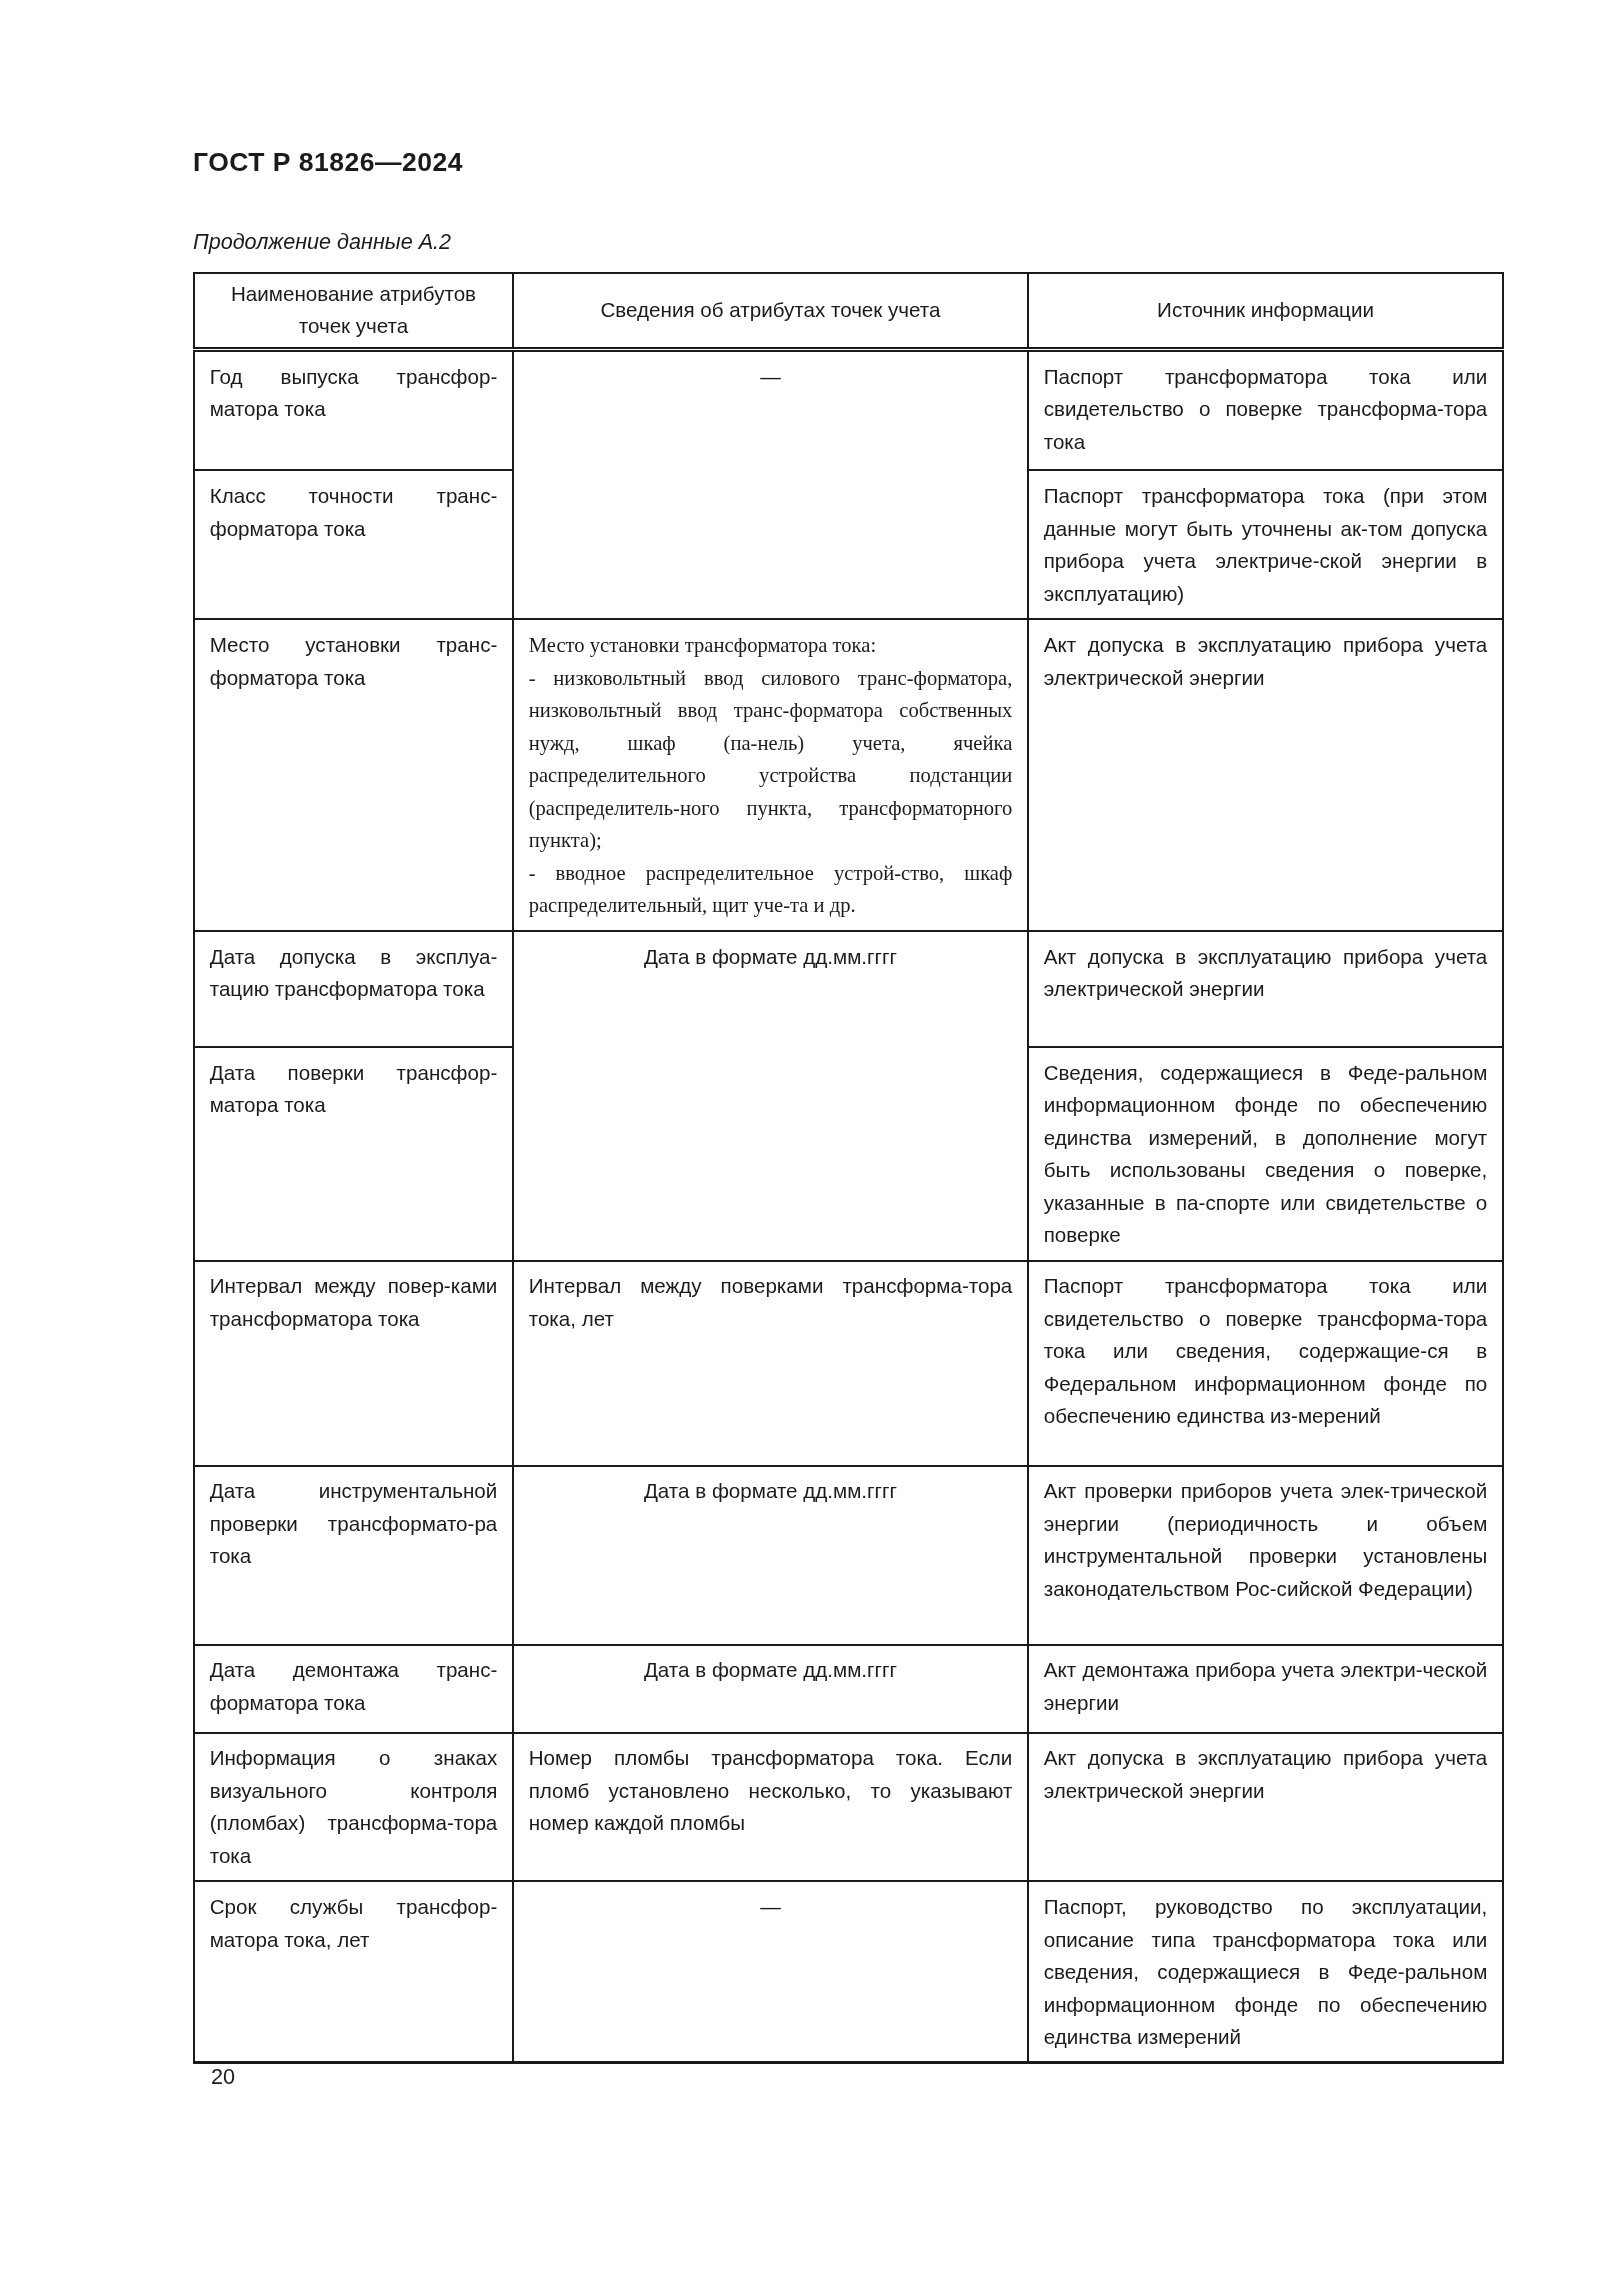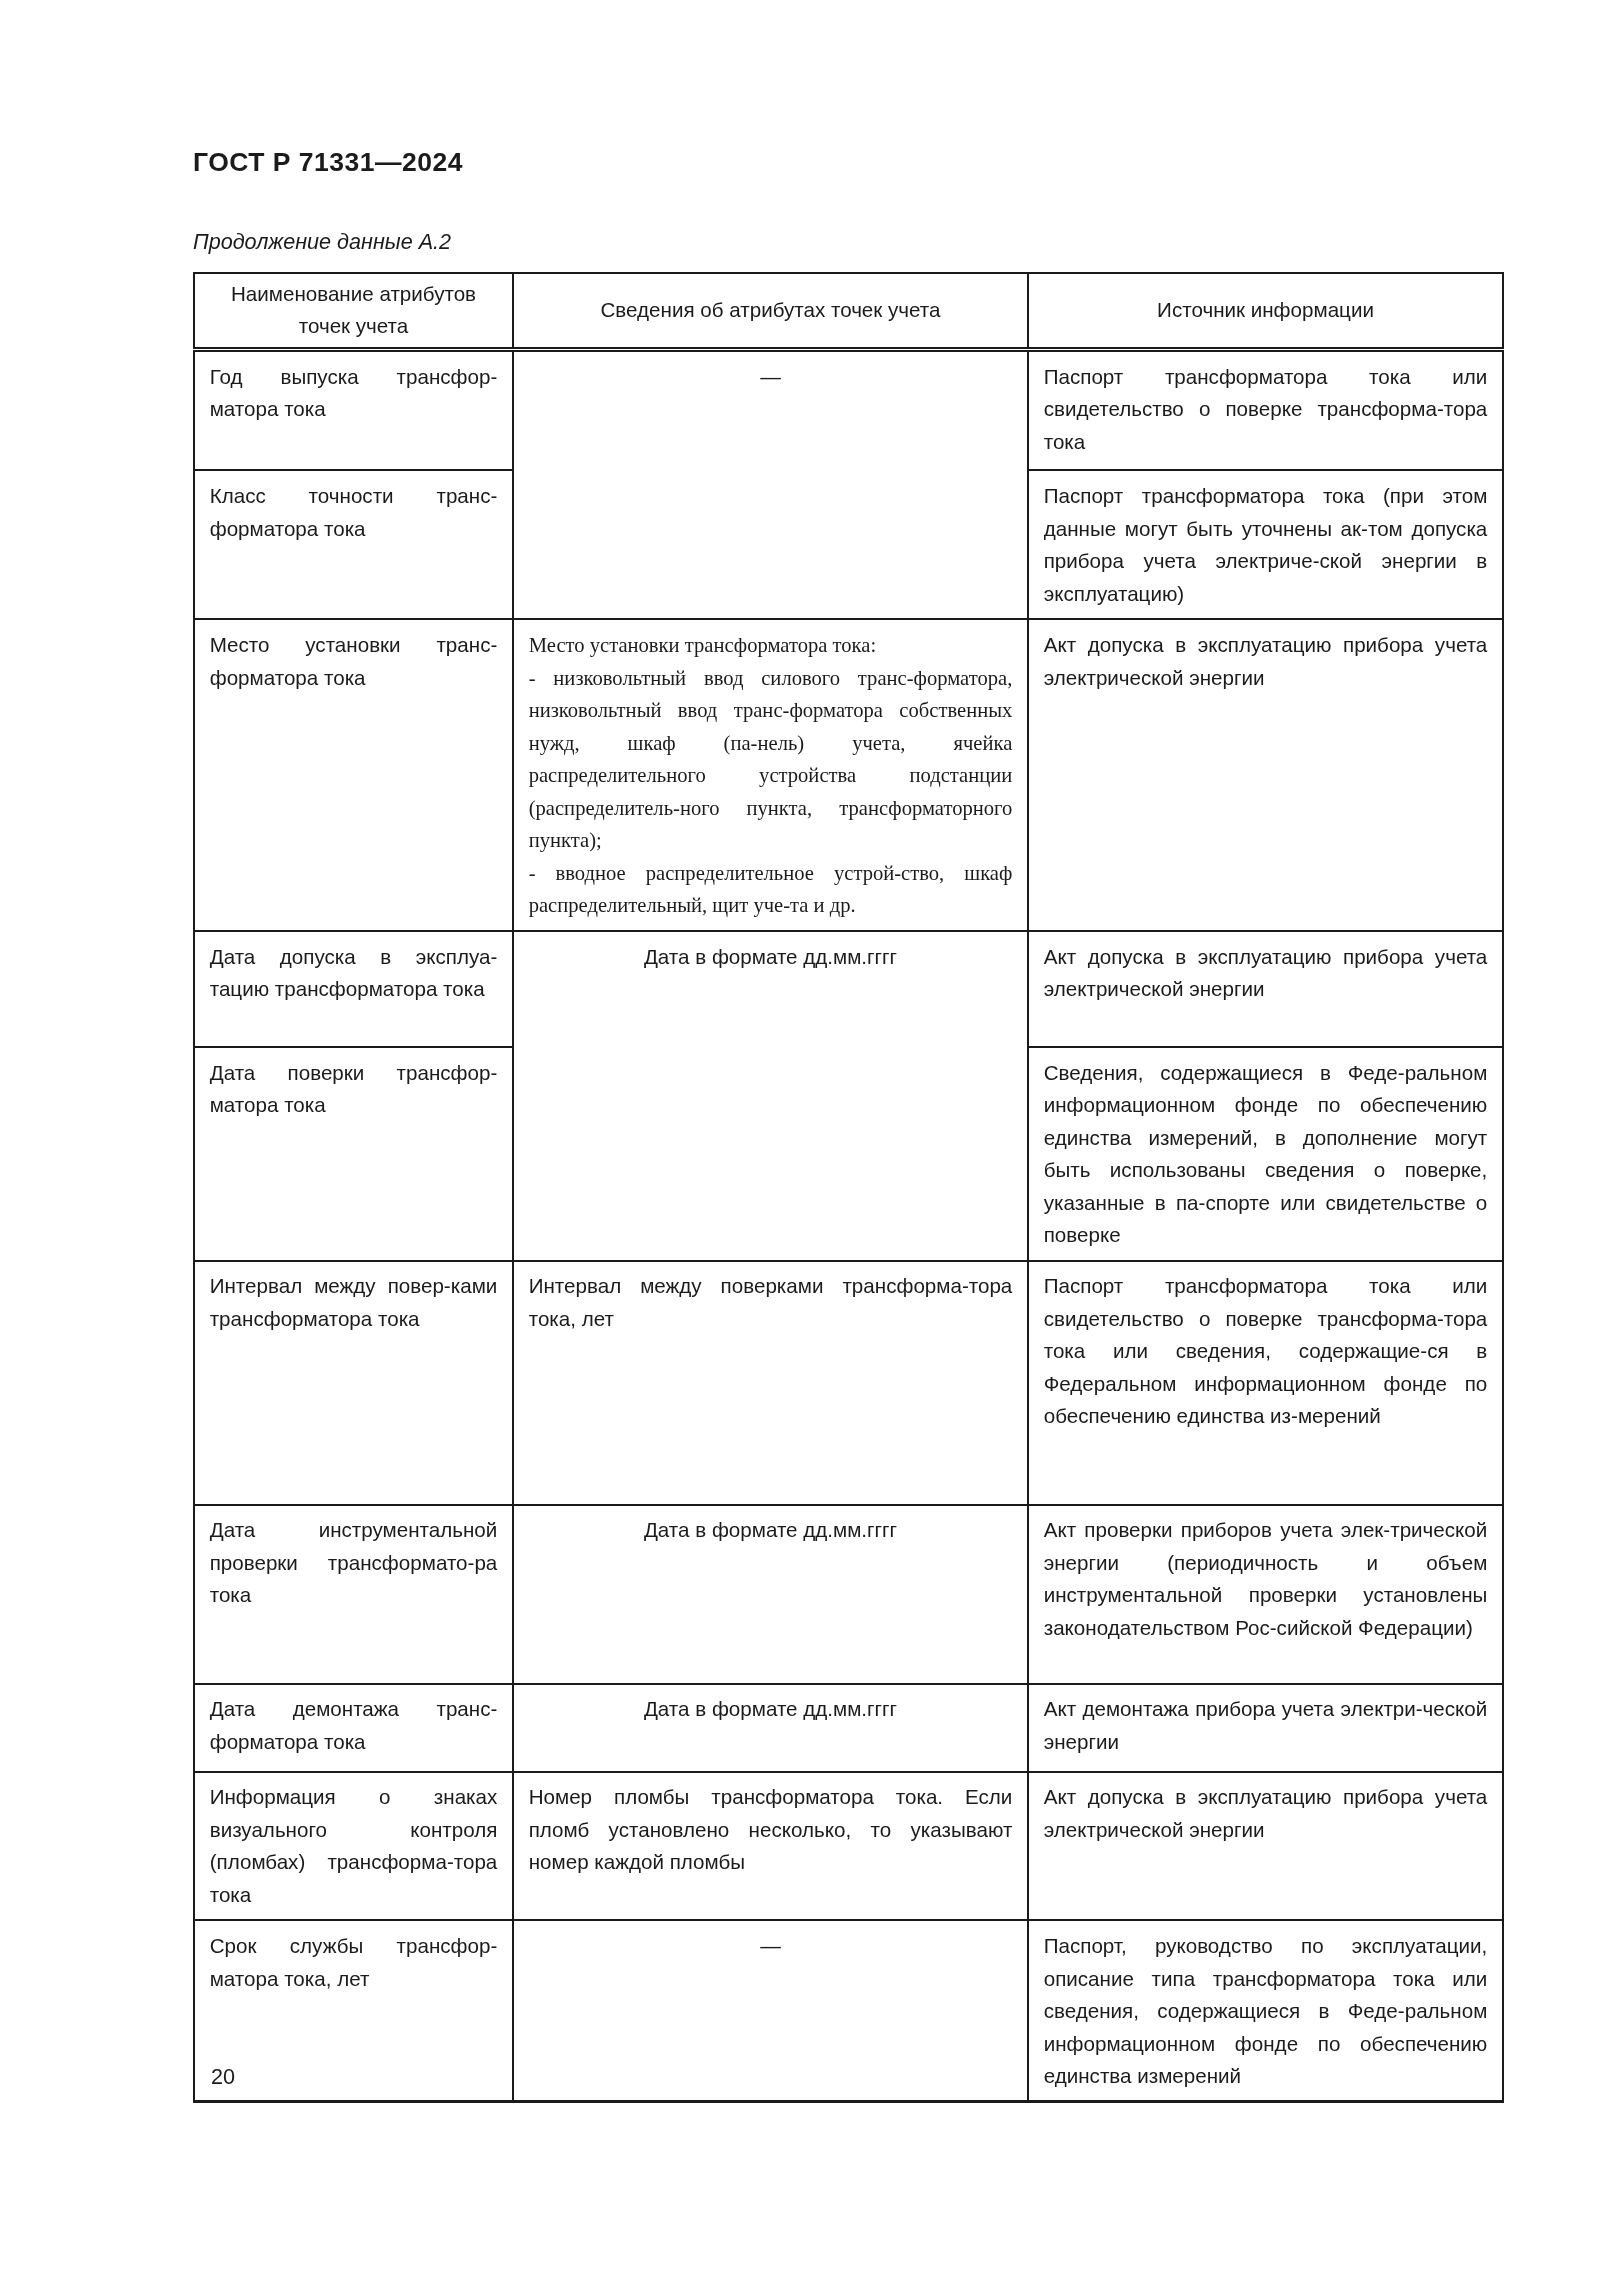--- a/index.html
+++ b/index.html
@@ -65,38 +65,38 @@
   }
   .cell-justify { text-align: justify; }
   .cell-center  { text-align: center; }
   .pre-line     { white-space: pre-line; font-family: Liberation Serif, serif; }
   tr.h   { height: 68px; }
   tr.r1  { height: 121px; }
   tr.r2  { height: 149px; }
   tr.r3  { height: 282px; }
   tr.r4  { height: 116px; padding-left: 15px; }
   tr.r5  { height: 209px; }
-  tr.r6  { height: 244px; }
+  tr.r6  { height: 205px; }
   tr.r7  { height: 179px; }
   tr.r8  { height: 88px; }
   tr.r9  { height: 148px; }
   tr.r10 { height: 173px; }
   .page-number {
     position: absolute;
     left: 211px;
     top: 2064px;
     font-size: 21.6px;
   }
 </style>
 </head>
 <body>
 
 <div class="page">
 
-  <div class="doc-title">ГОСТ Р 71331—2024</div>
+  <div class="doc-title">ГОСТ Р 81826—2024</div>
 
   <div class="table-caption">Продолжение данные А.2</div>
 
   <table class="attr-table">
     <colgroup>
         <col class="c1">
         <col class="c2">
         <col class="c3">
       </colgroup>
 

